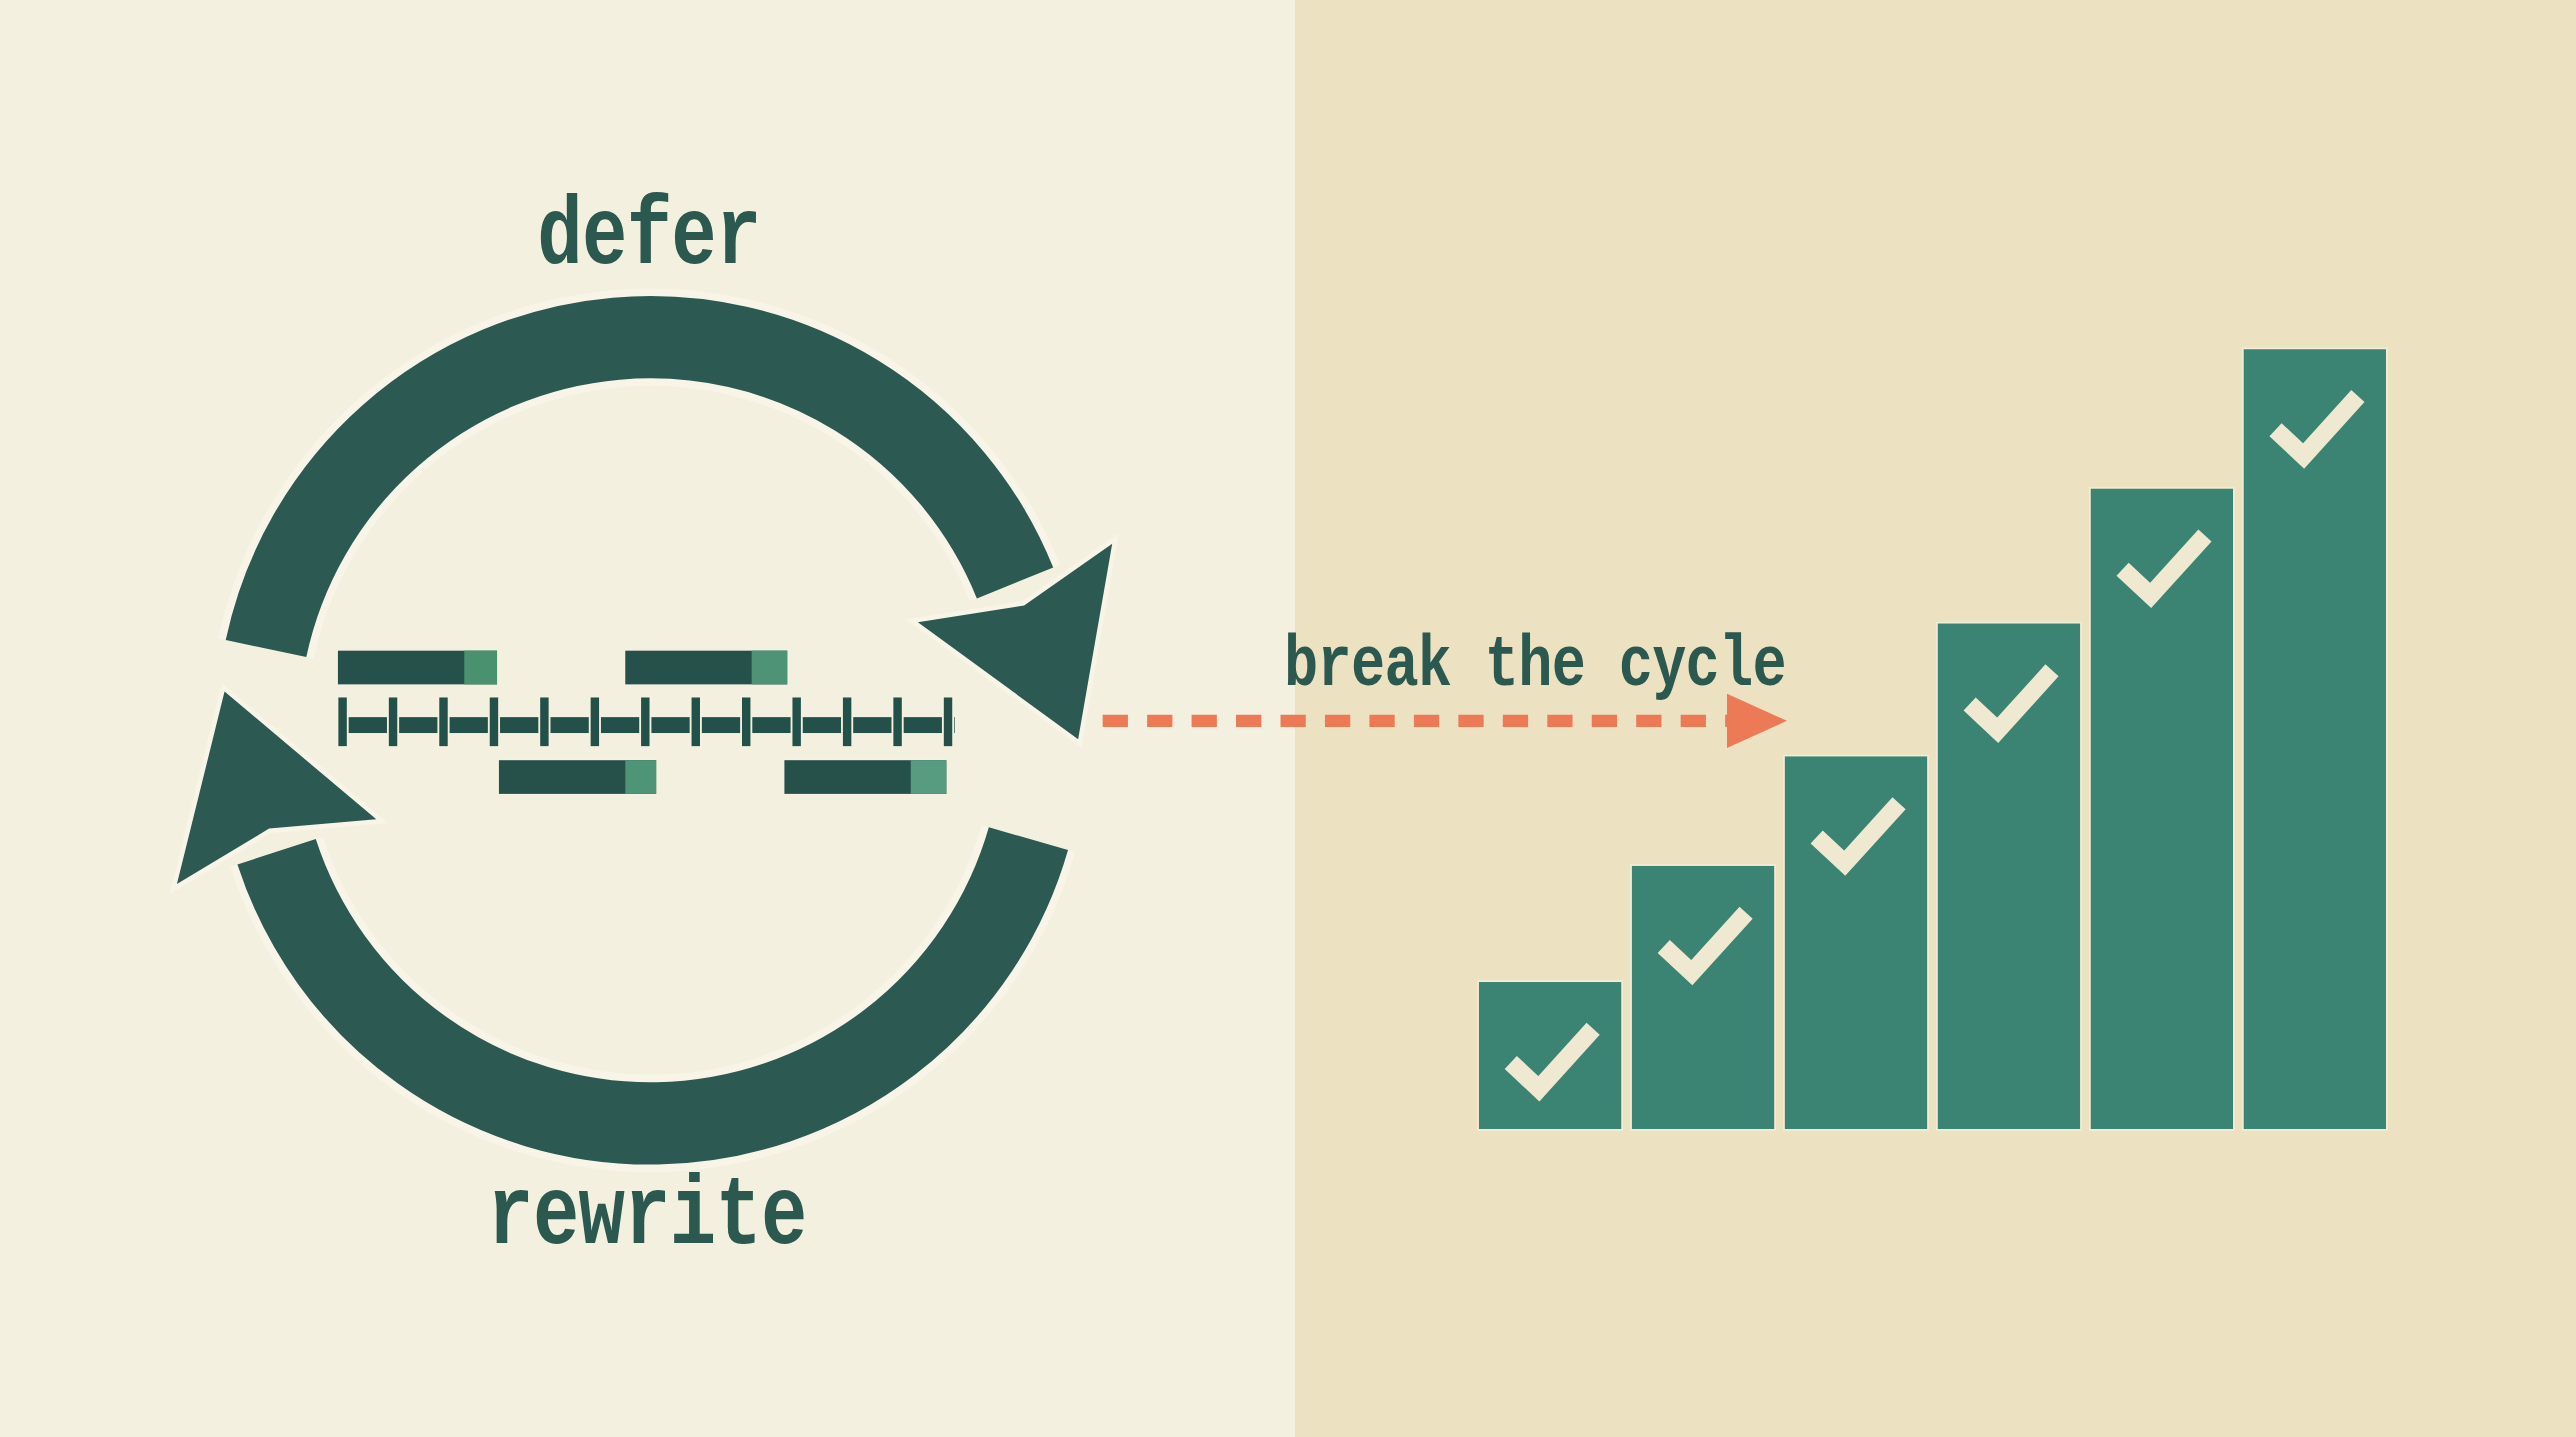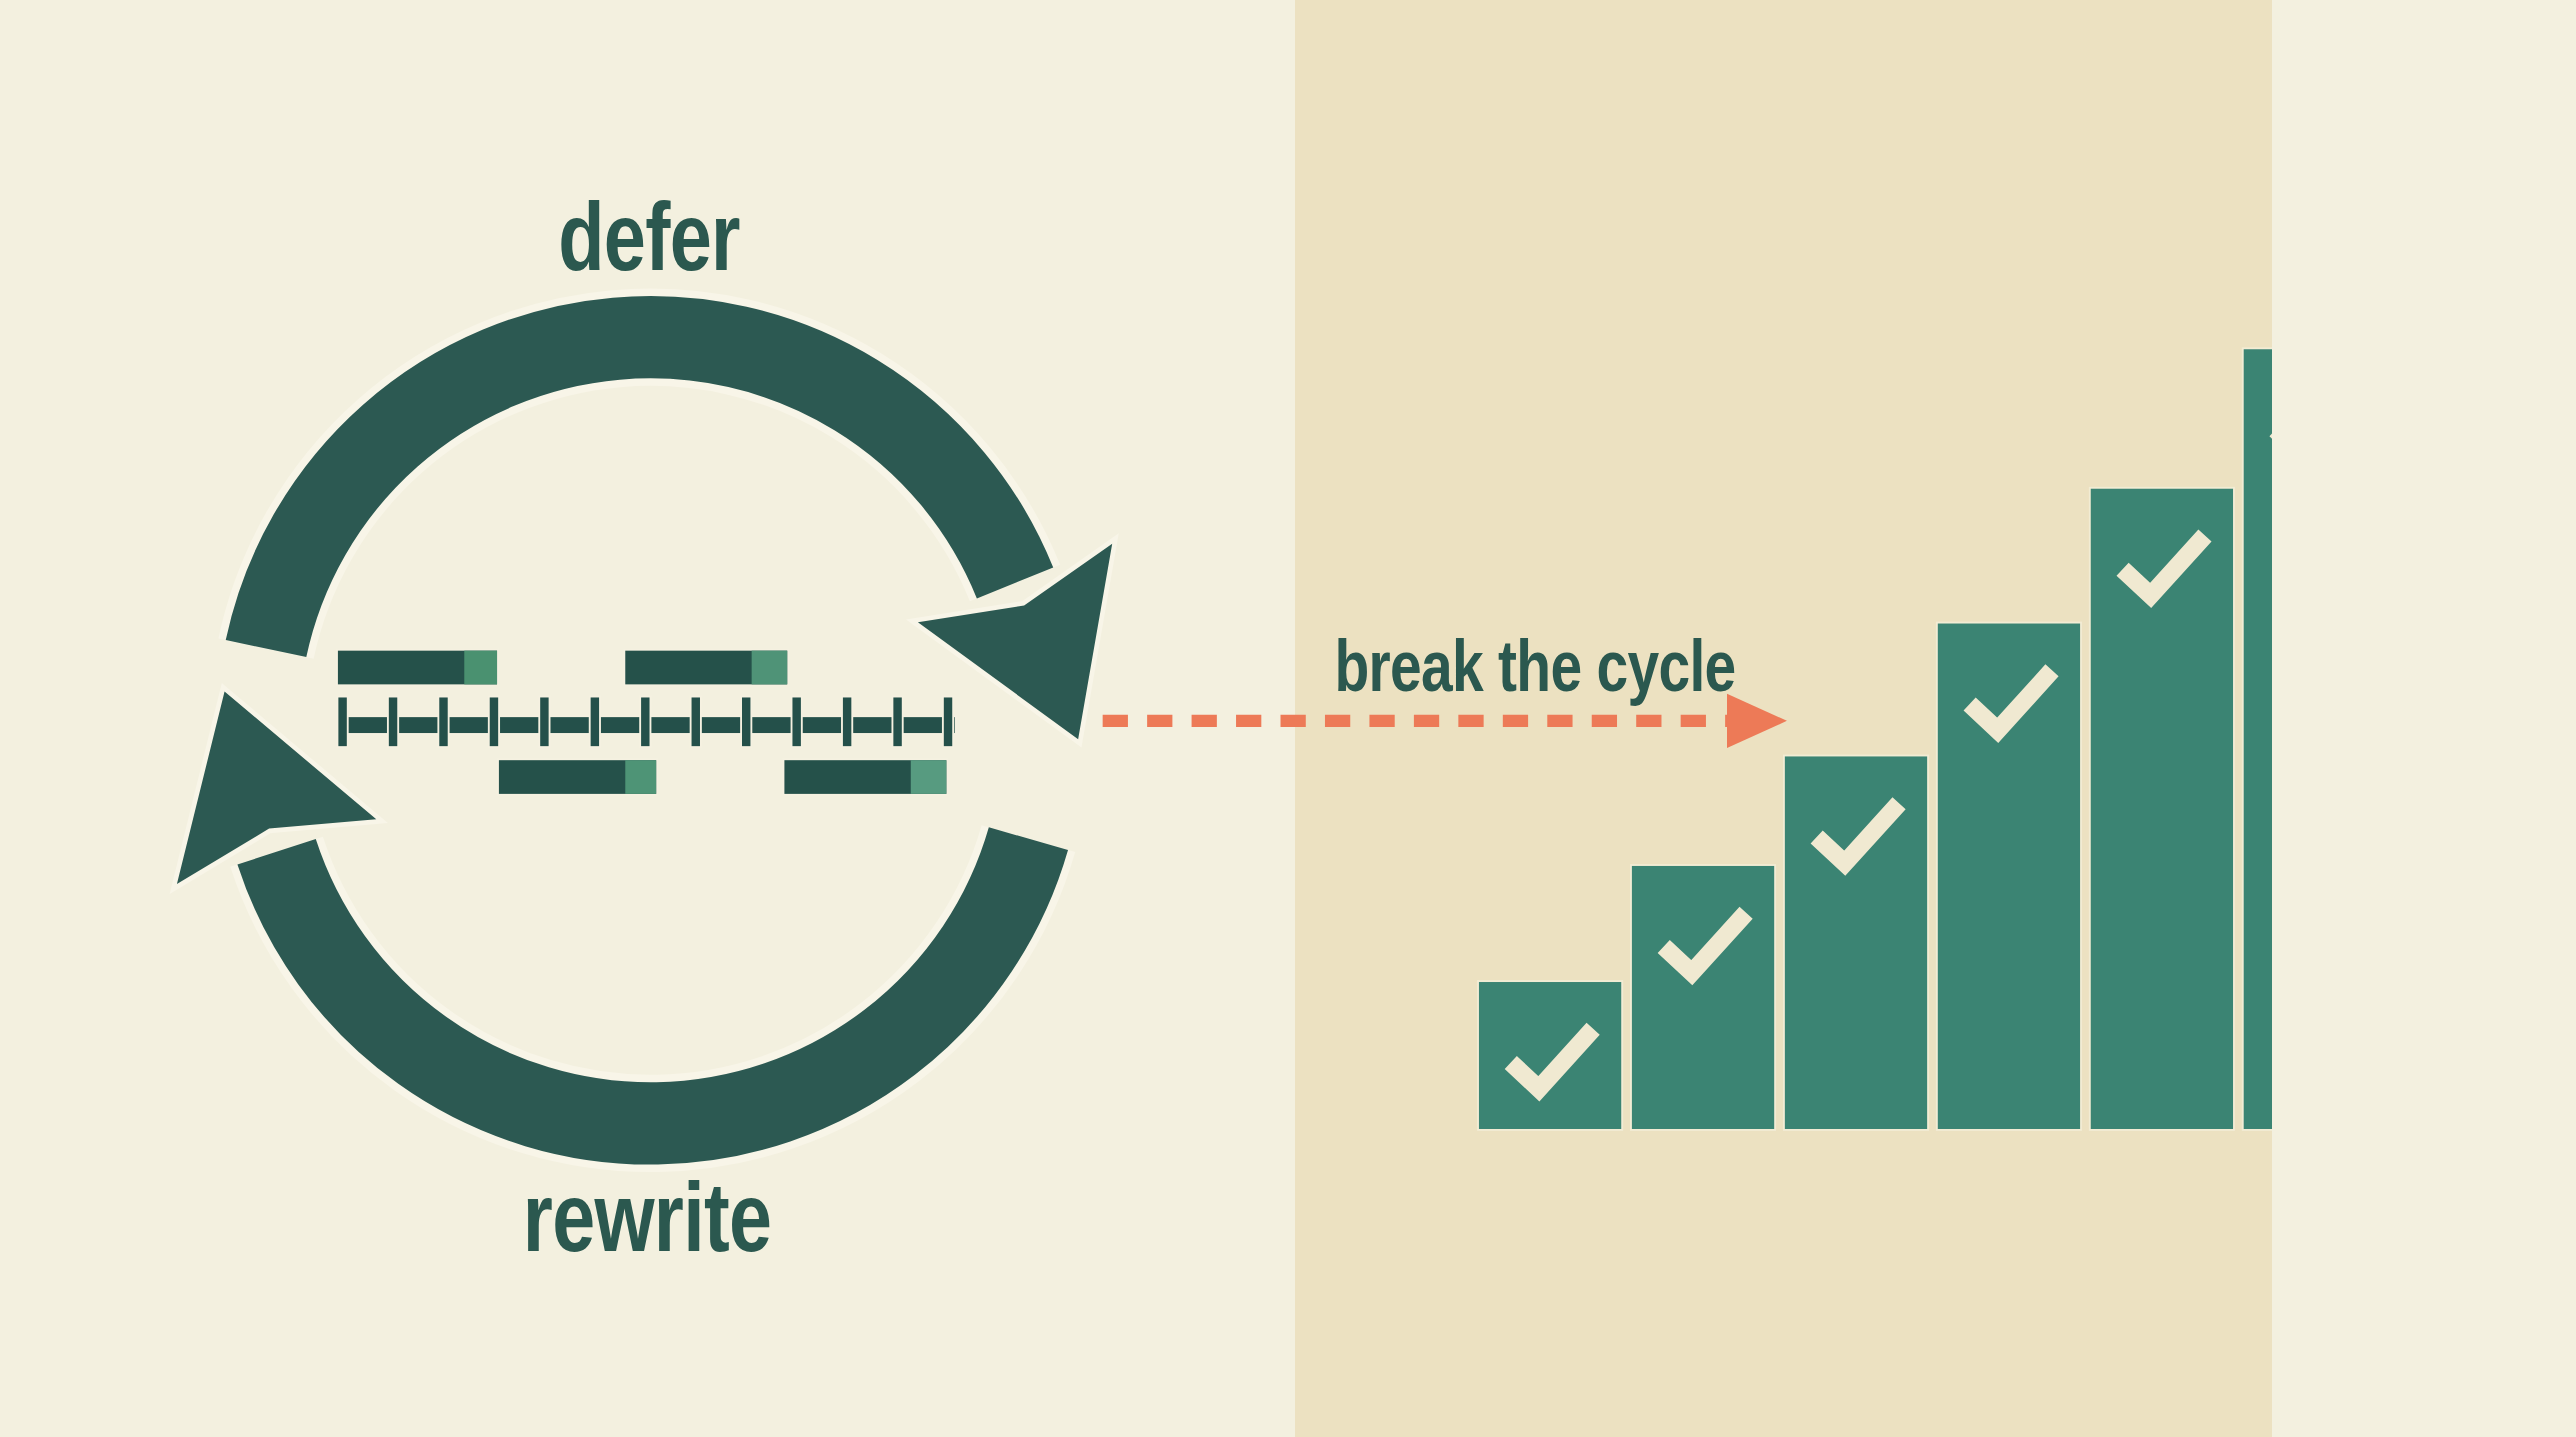--- a/index.html
+++ b/index.html
@@ -1,17 +1,17 @@
 <!DOCTYPE html>
 <html style="font-size:15px"><head>
 <meta charset="utf-8">
 <style>
   html,body{margin:0;padding:0;background:#f3f0df;}
-  .canvas{position:relative;width:2272px;height:1438px;overflow:hidden;
-          font-family:Liberation Sans, sans-serif;}
+  .canvas{position:relative;width:2576px;height:1438px;overflow:hidden;
+          font-family:Liberation Mono, monospace;}
   .panel{position:absolute;top:0;height:1438px;}
   .panel.left{left:0;width:1295px;background:#f3f0df;}
   .panel.right{left:1295px;width:1281px;background:#ece1c1;}
   #scene{position:absolute;left:0;top:0;width:2576px;height:1438px;display:block;}
   .label{position:absolute;font-weight:700;color:#2b584f;white-space:nowrap;
          transform:translate(-50%,-50%) scaleX(0.78);letter-spacing:-0.9px;}
   .label-defer{left:649px;top:237px;font-size:97px;}
   .label-rewrite{left:647px;top:1217px;font-size:99px;}
   .label-break{left:1535px;top:665px;font-size:73px;}
   .halo-stroke{paint-order:stroke;}

